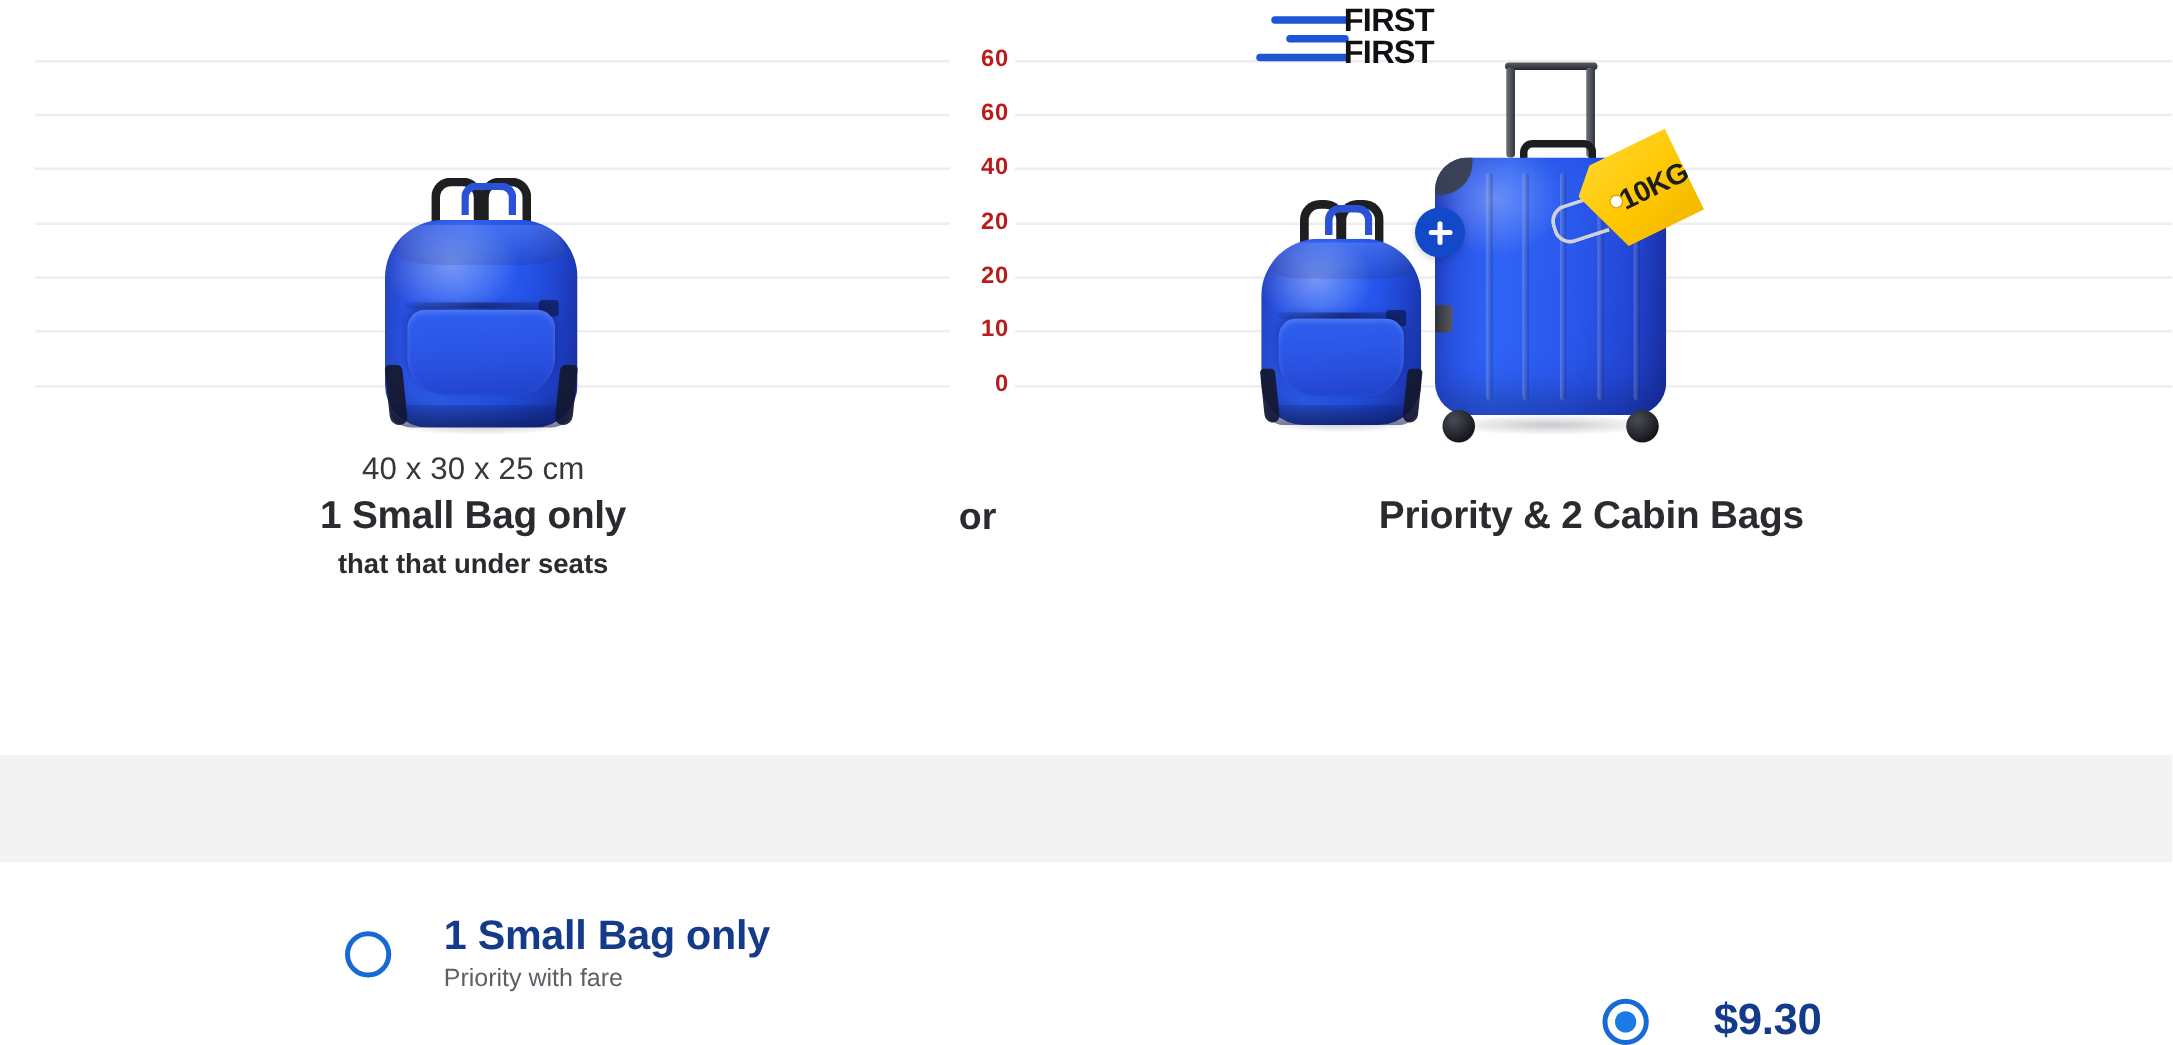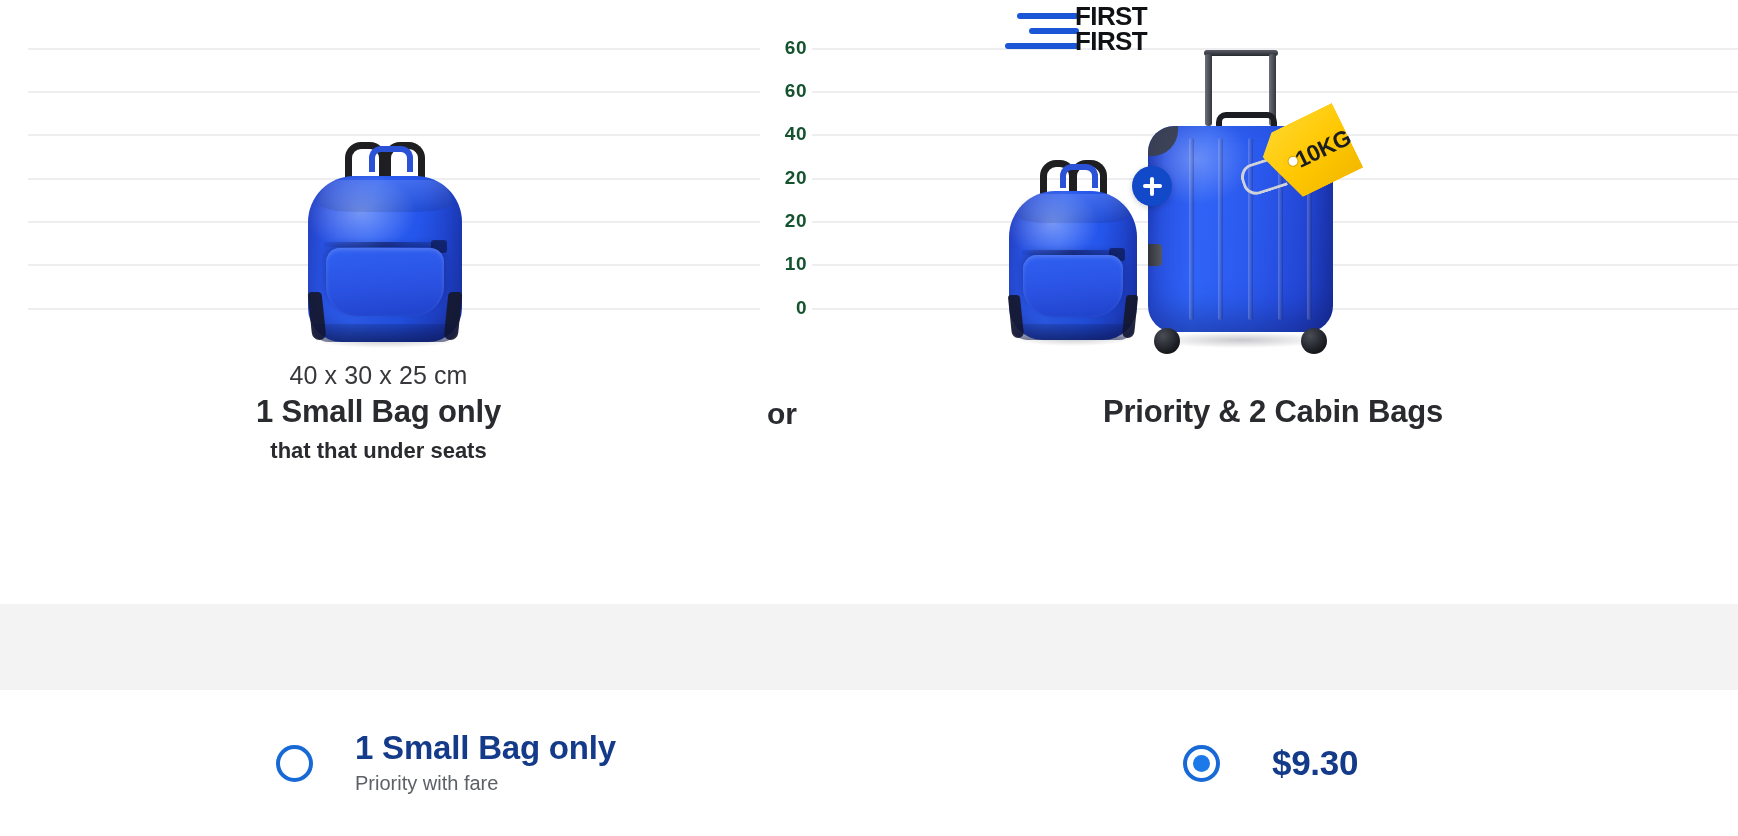--- a/index.html
+++ b/index.html
@@ -12,21 +12,21 @@
   #root{position:relative;width:1738px;height:836px;}
 
   
   .panel{position:absolute;left:0;top:0;width:1738px;height:604px;background:#fff;overflow:hidden;}
 
   
   .grid{position:absolute;left:0;top:0;width:1738px;height:604px;}
   .gridline{position:absolute;left:28px;right:0;height:2px;background:#eeeef0;}
   .tick-label{
     position:absolute;left:760px;width:42px;text-align:right;
-    font-size:19px;font-weight:700;color:#14532d;letter-spacing:.5px;
+    font-size:19px;font-weight:700;color:#b91c1c;letter-spacing:.5px;
     transform:translateY(-50%);
     background:#fff;padding:0 5px;z-index:3;
   }
 
   
   .col{position:absolute;top:0;height:604px;}
   .col-left{left:0;width:757px;}
   .col-right{left:808px;width:930px;}
 
   .art{position:absolute;left:0;right:0;top:0;height:345px;}
@@ -45,21 +45,21 @@
   .or-badge span{font-size:30px;font-weight:700;color:#2a2b2f;}
 
   
   .grey-band{position:absolute;left:0;top:604px;width:1738px;height:86px;background:#f3f3f4;}
 
   
   .select-row{position:absolute;left:0;top:690px;width:1738px;height:146px;background:#fff;}
 
   .choice{position:absolute;top:0;height:146px;display:flex;align-items:center;}
   .choice-left{left:276px;}
-  .choice-right{left:1183px;}
+  .choice-right{left:1282px;align-items:flex-end;}
 
   .radio{
     width:37px;height:37px;border-radius:50%;
     border:4px solid #1769d6;background:#fff;
     box-sizing:border-box;flex:0 0 auto;
     display:flex;align-items:center;justify-content:center;
   }
   .radio .dot{width:0;height:0;border-radius:50%;background:#1c7ae8;}
   .radio.checked{border-color:#1769d6;}
   .radio.checked .dot{width:17px;height:17px;}

